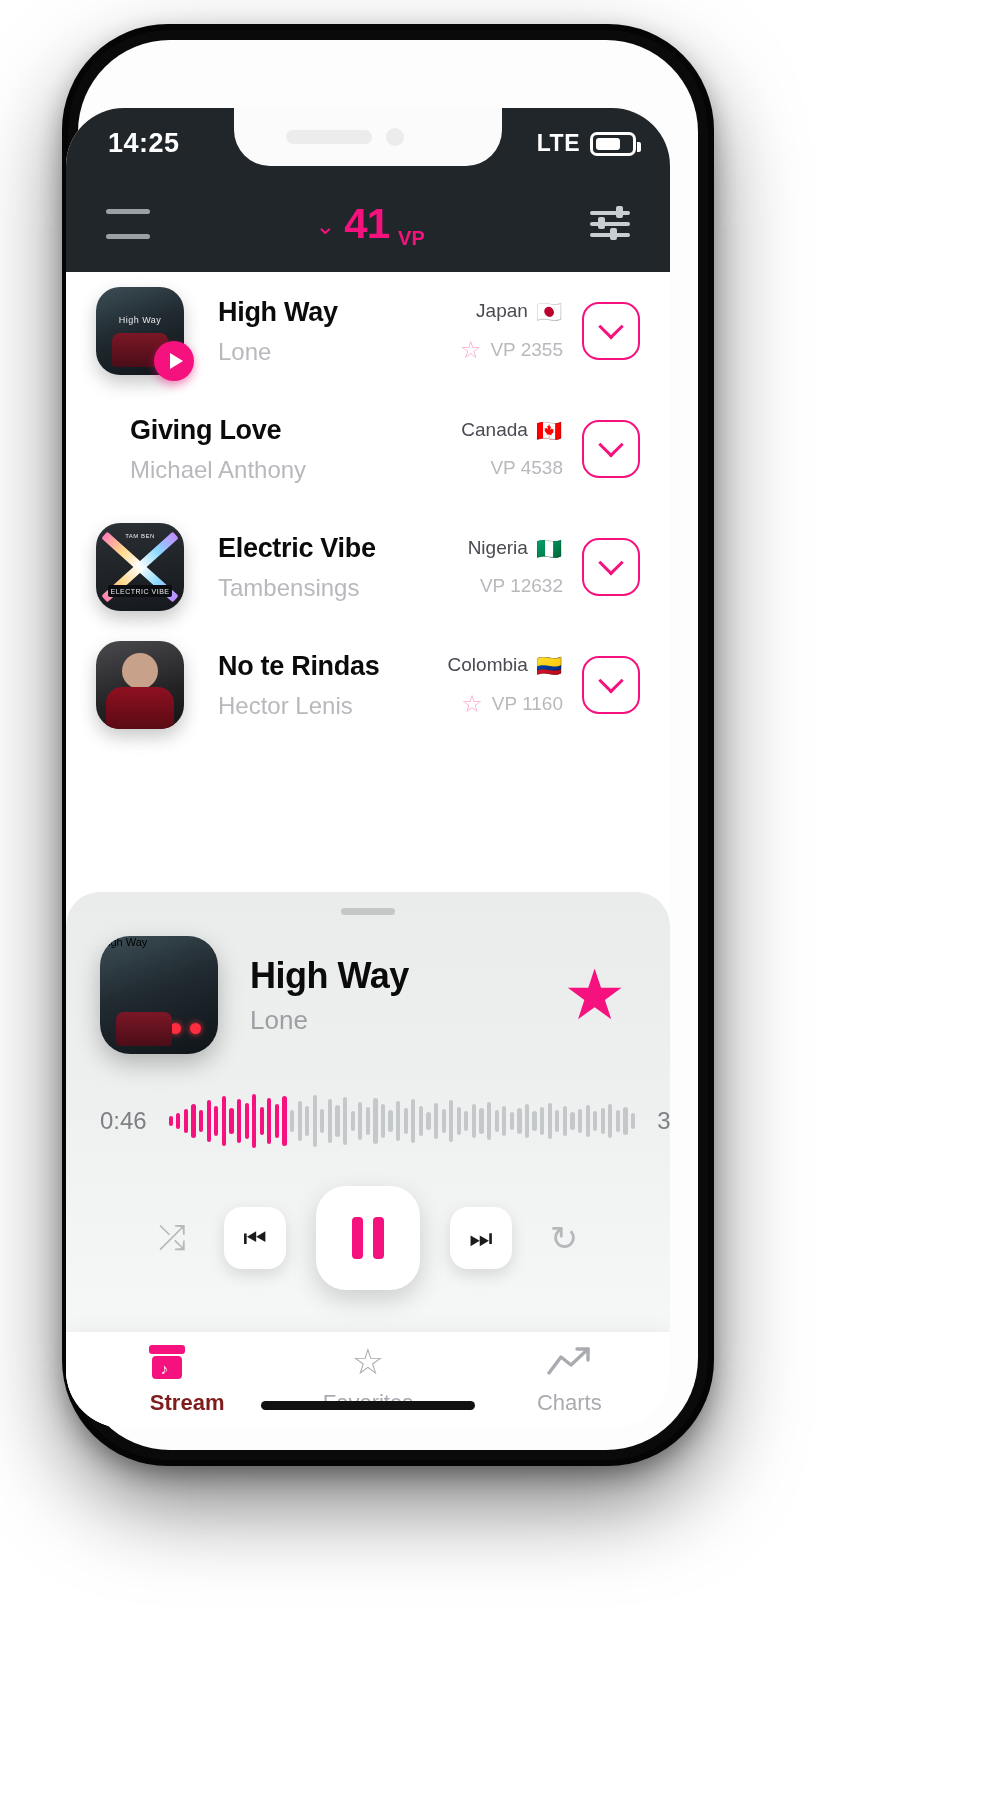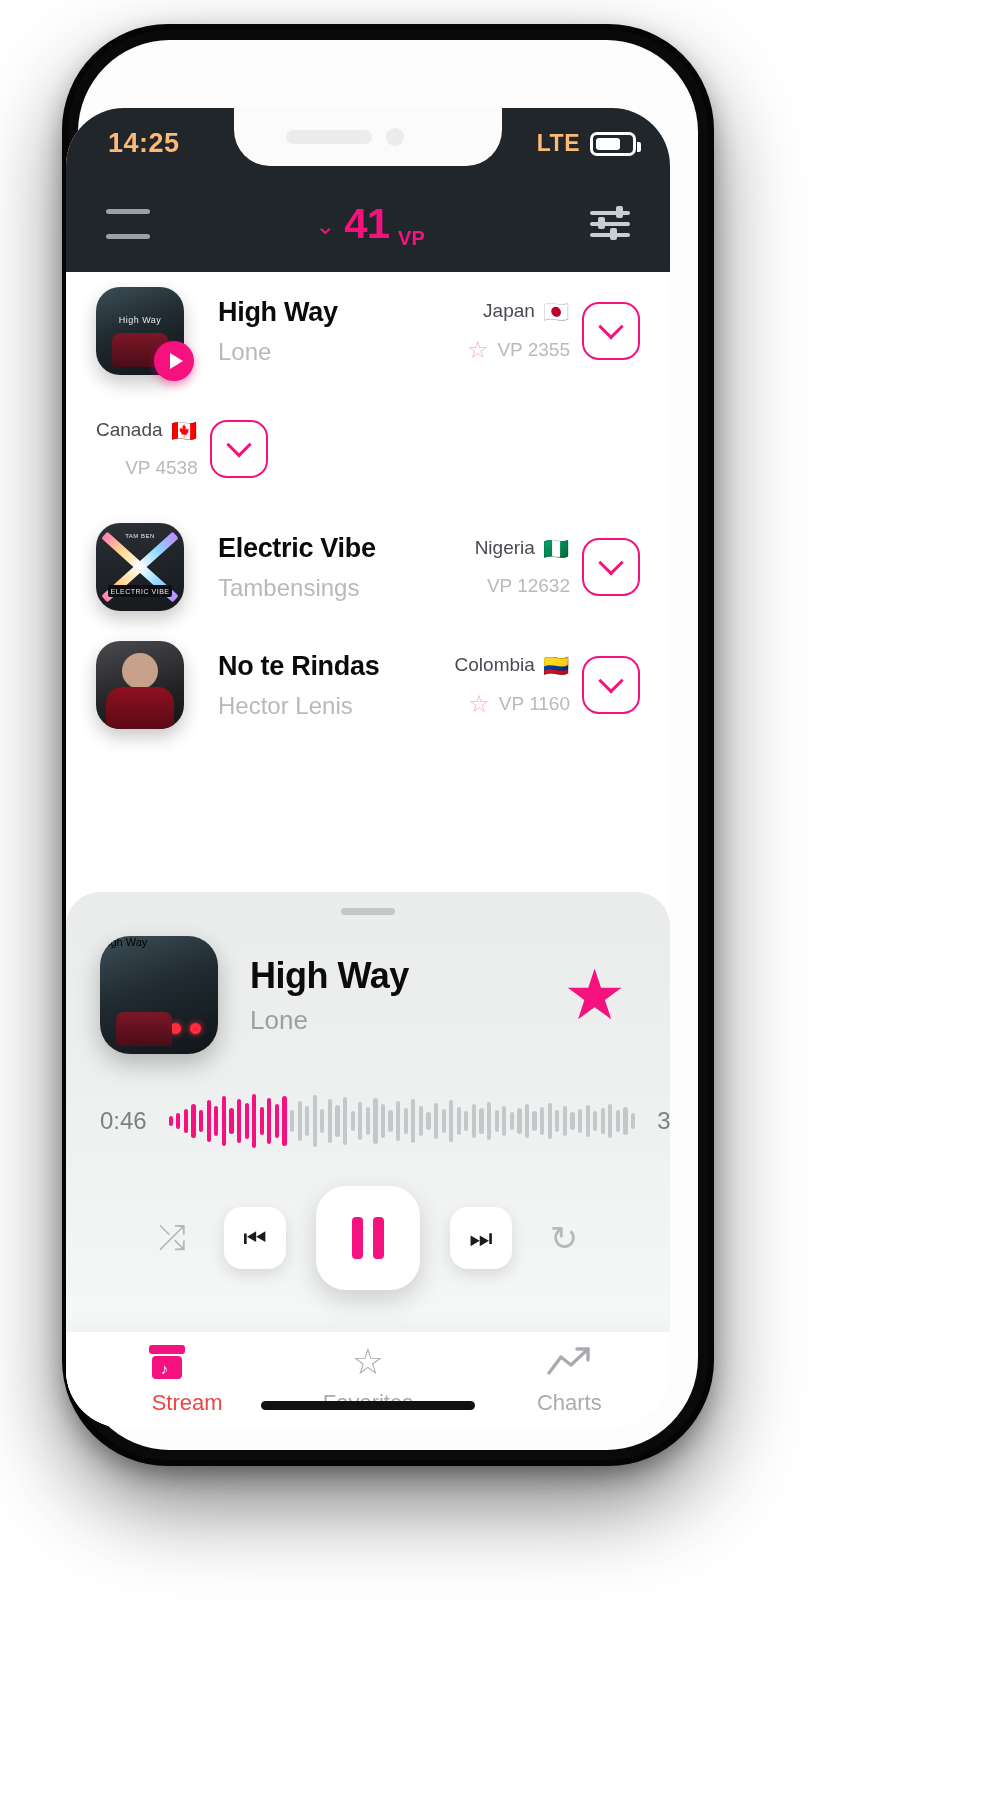--- a/index.html
+++ b/index.html
@@ -23,21 +23,21 @@
     border-radius:92px; background:#fdfdfd;
   }
   .screen{
     position:absolute; left:66px; top:108px; width:604px; height:1320px;
     border-radius:58px; overflow:hidden; background:#ffffff;
   }
 
   
   .statusbar{
     position:absolute; left:0; top:0; width:604px; height:68px;
-    background:#21262b; color:#fdba74;
+    background:#21262b; color:#ffffff;
   }
   .sb-time{ position:absolute; left:42px; top:20px; font-size:27px; font-weight:bold; letter-spacing:.5px; }
   .sb-right{ position:absolute; right:34px; top:22px; display:flex; align-items:center; gap:10px; }
   .sb-lte{ font-size:23px; font-weight:bold; letter-spacing:.5px; }
   .sb-batt{ position:relative; width:46px; height:24px; border:3px solid #fff; border-radius:7px; }
   .sb-batt::after{ content:""; position:absolute; right:-8px; top:7px; width:4px; height:10px; background:#fff; border-radius:0 2px 2px 0; }
   .sb-batt i{ position:absolute; left:3px; top:3px; width:24px; height:12px; background:#fff; border-radius:3px; }
 
   .notch{
     position:absolute; left:50%; transform:translateX(-50%); top:0;
@@ -125,21 +125,21 @@
     position:absolute; right:-10px; bottom:-6px; width:40px; height:40px; border-radius:50%;
     background:#f5127e; display:flex; align-items:center; justify-content:center;
     box-shadow:0 4px 10px rgba(245,18,126,.45);
   }
   .playbtn::after{ content:""; width:0; height:0; border-left:13px solid #fff; border-top:8px solid transparent; border-bottom:8px solid transparent; margin-left:4px; }
 
   .track-mid{ flex:1; padding-left:34px; }
   .t-title{ font-size:27px; font-weight:bold; color:#0b0b0c; letter-spacing:-.3px; }
   .t-artist{ font-size:24px; color:#b9b9bd; margin-top:10px; }
 
-  .track-right{ text-align:right; padding-right:12px; }
+  .track-right{ text-align:right; padding-right:19px; }
   .t-country{ font-size:19px; color:#4a4a52; display:flex; align-items:center; justify-content:flex-end; gap:9px; }
   .flag{ font-size:21px; line-height:1; }
   .t-vp{ font-size:19px; color:#b9b9bd; margin-top:16px; display:flex; align-items:center; justify-content:flex-end; gap:9px; }
   .star-o{ color:#f9a8cd; font-size:24px; line-height:1; }
 
   .chev-btn{
     width:58px; height:58px; border-radius:17px; border:2.5px solid #f5127e;
     display:flex; align-items:center; justify-content:center; background:#fff; flex:0 0 58px;
   }
   .chev-btn::after{
@@ -182,21 +182,21 @@
   .pause-btn i{ display:block; width:11px; height:42px; background:#f5127e; border-radius:4px; }
 
   
   .tabbar{
     position:absolute; left:0; bottom:0; width:604px; height:96px; background:#fff;
     display:flex; align-items:center; justify-content:space-around;
     box-shadow:0 -4px 20px rgba(0,0,0,.05);
   }
   .tab{ display:flex; flex-direction:column; align-items:center; gap:10px; width:150px; }
   .tab-label{ font-size:22px; color:#a9abb0; }
-  .tab.active .tab-label{ color:#ef4444; font-weight:normal;margin-left:41px; }
+  .tab.active .tab-label{ color:#7f1d1d; font-weight:bold;margin-left:41px; }
   .tab-ic{ height:36px; display:flex; align-items:center; justify-content:center; }
   .ic-stream{ width:36px; height:34px; position:relative; }
   .ic-stream .top{ position:absolute; top:0; left:0; width:36px; height:9px; background:#f5127e; border-radius:3px; }
   .ic-stream .box{ position:absolute; top:11px; left:3px; width:30px; height:23px; background:#f5127e; border-radius:4px; }
   .ic-stream .note{ position:absolute; top:15px; left:12px; color:#fff; font-size:15px; }
   .ic-star{ color:#a9abb0; font-size:36px; line-height:1; }
   .ic-chart{ width:44px; height:30px; position:relative; }
 
   .homebar{ position:absolute; left:50%; transform:translateX(-50%); bottom:18px; width:214px; height:9px; border-radius:5px; background:#111; z-index:9; }
 </style>
@@ -270,20 +270,24 @@
           </div>
           <div class="t-vp">
             <span class="star-o">☆</span>
             <span>VP 2355</span>
           </div>
         </div>
         <div class="chev-btn"></div>
       </div>
 
       <div class="track">
+        <div class="track-mid">
+          <div class="t-title">Giving Love</div>
+          <div class="t-artist">Michael Anthony</div>
+        </div>
         <div class="track-right">
           <div class="t-country">
             <span>Canada</span>
             <span class="flag">🇨🇦</span>
           </div>
           <div class="t-vp">
             <span>VP 4538</span>
           </div>
         </div>
         <div class="chev-btn"></div>

